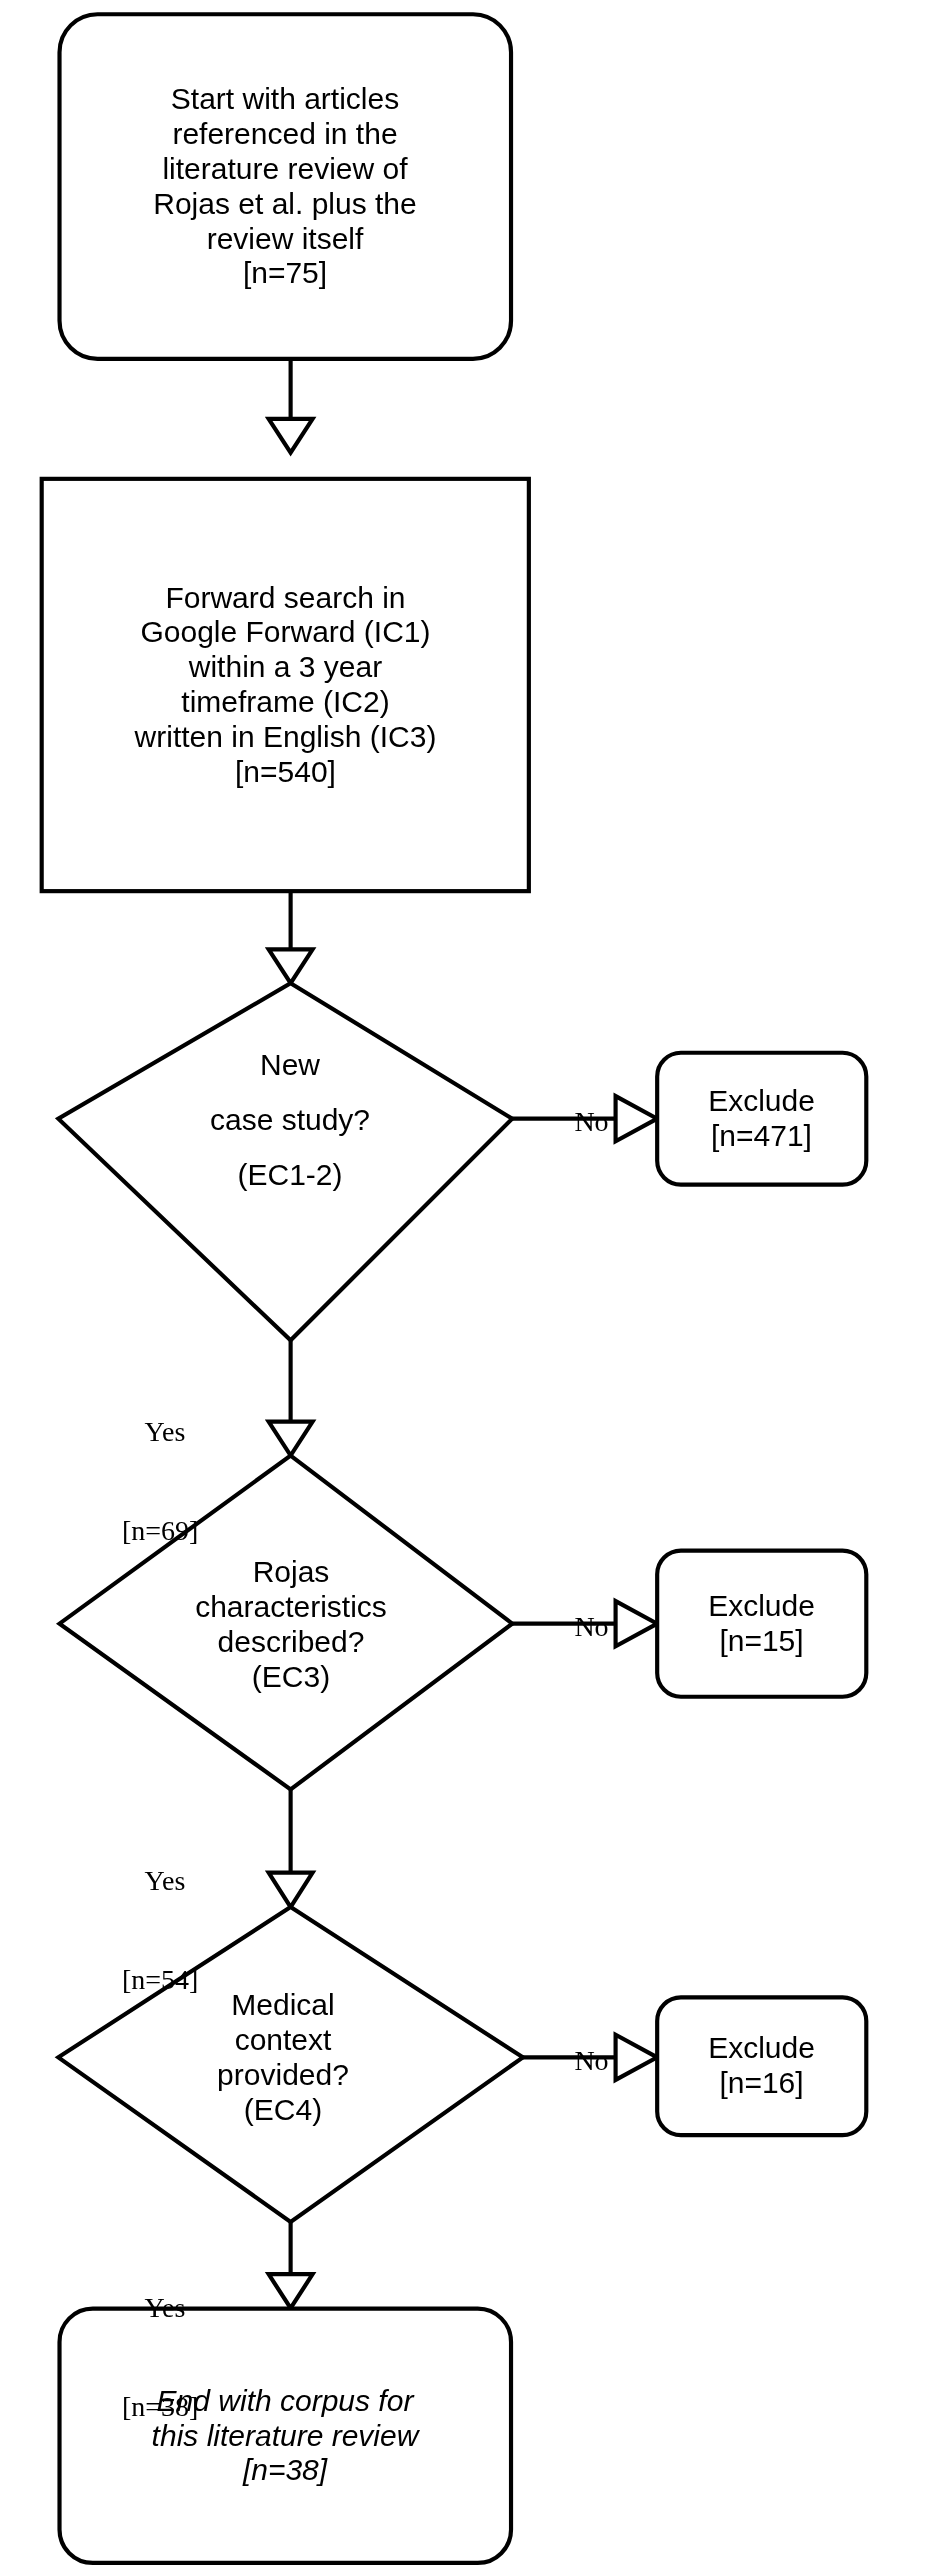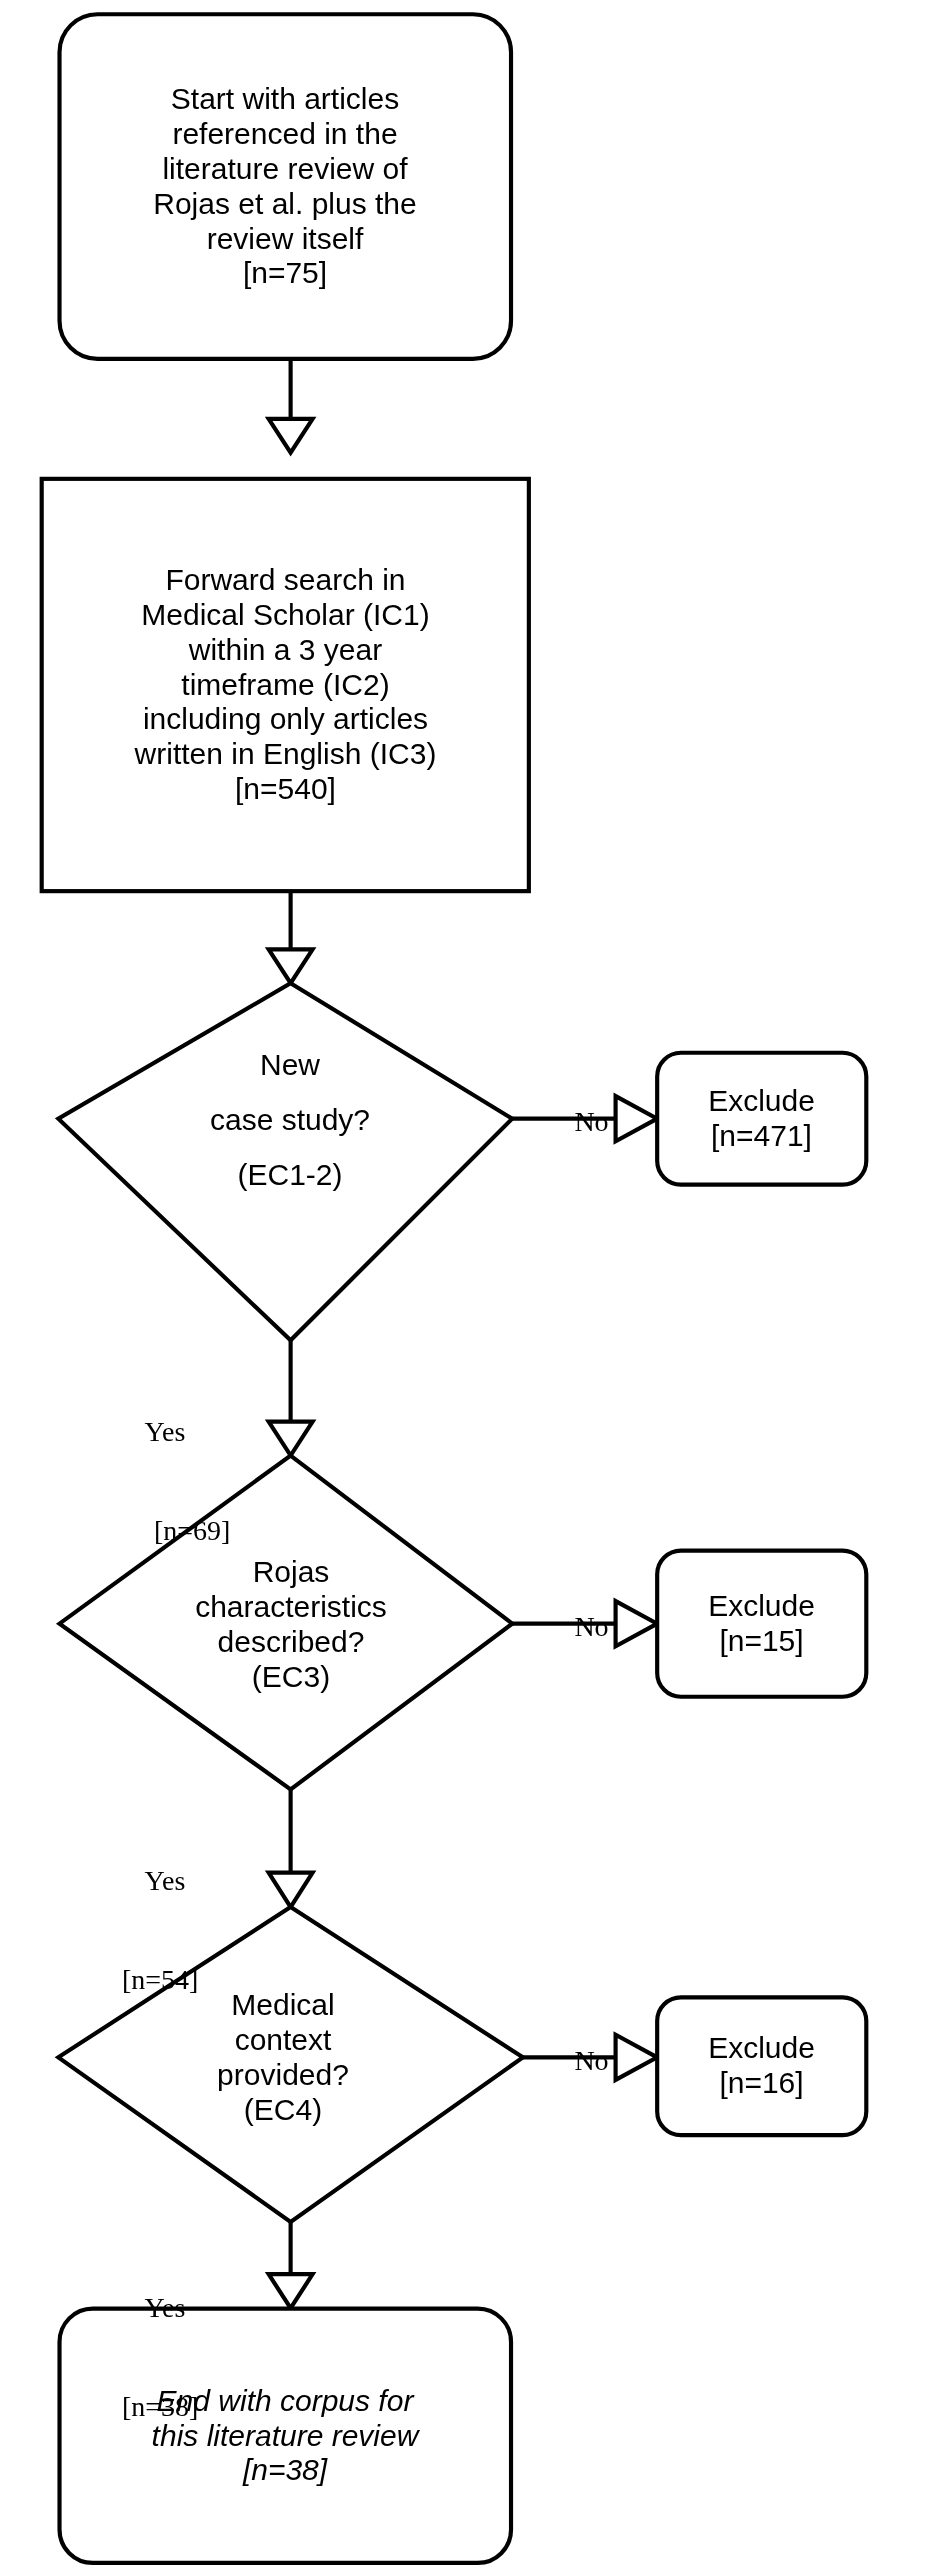--- a/index.html
+++ b/index.html
@@ -112,24 +112,23 @@
     <span class="ln">Start with articles</span>
     <span class="ln">referenced in the</span>
     <span class="ln">literature review of</span>
     <span class="ln">Rojas et al. plus the</span>
     <span class="ln">review itself</span>
     <span class="ln">[n=75]</span>
   </div>
 
   <div class="node-text" style="left:42px; top:479px; width:487px; height:412px;">
     <span class="ln">Forward search in</span>
-    <span class="ln">Medical Scholar (IC1)</span>
+    <span class="ln">Google Forward (IC1)</span>
     <span class="ln">within a 3 year</span>
     <span class="ln">timeframe (IC2)</span>
-    <span class="ln">including only articles</span>
     <span class="ln">written in English (IC3)</span>
     <span class="ln">[n=540]</span>
   </div>
 
   <div class="node-text" style="left:112px; top:1046px; width:356px; height:149px;gap:20px;">
     <span class="ln">New</span>
     <span class="ln">case study?</span>
     <span class="ln">(EC1-2)</span>
   </div>
 
@@ -137,21 +136,21 @@
     <span>No</span>
   </div>
 
   <div class="node-text" style="left:657px; top:1053px; width:209px; height:132px;">
     <span class="ln">Exclude</span>
     <span class="ln">[n=471]</span>
   </div>
 
   <div class="edge-label left-al" style="left:122px; top:1349px; width:154px;">
     <span class="ln" style="display:block; padding-left:22.6px;">Yes</span>
-    <span class="ln" style="display:block;margin-left:32px;">[n=69]</span>
+    <span class="ln" style="display:block;">[n=69]</span>
   </div>
 
   <div class="node-text" style="left:101px; top:1539px; width:380px; height:172px;">
     <span class="ln">Rojas</span>
     <span class="ln">characteristics</span>
     <span class="ln">described?</span>
     <span class="ln">(EC3)</span>
   </div>
 
   <div class="edge-label" style="left:542px; top:1577px; width:71px;">

